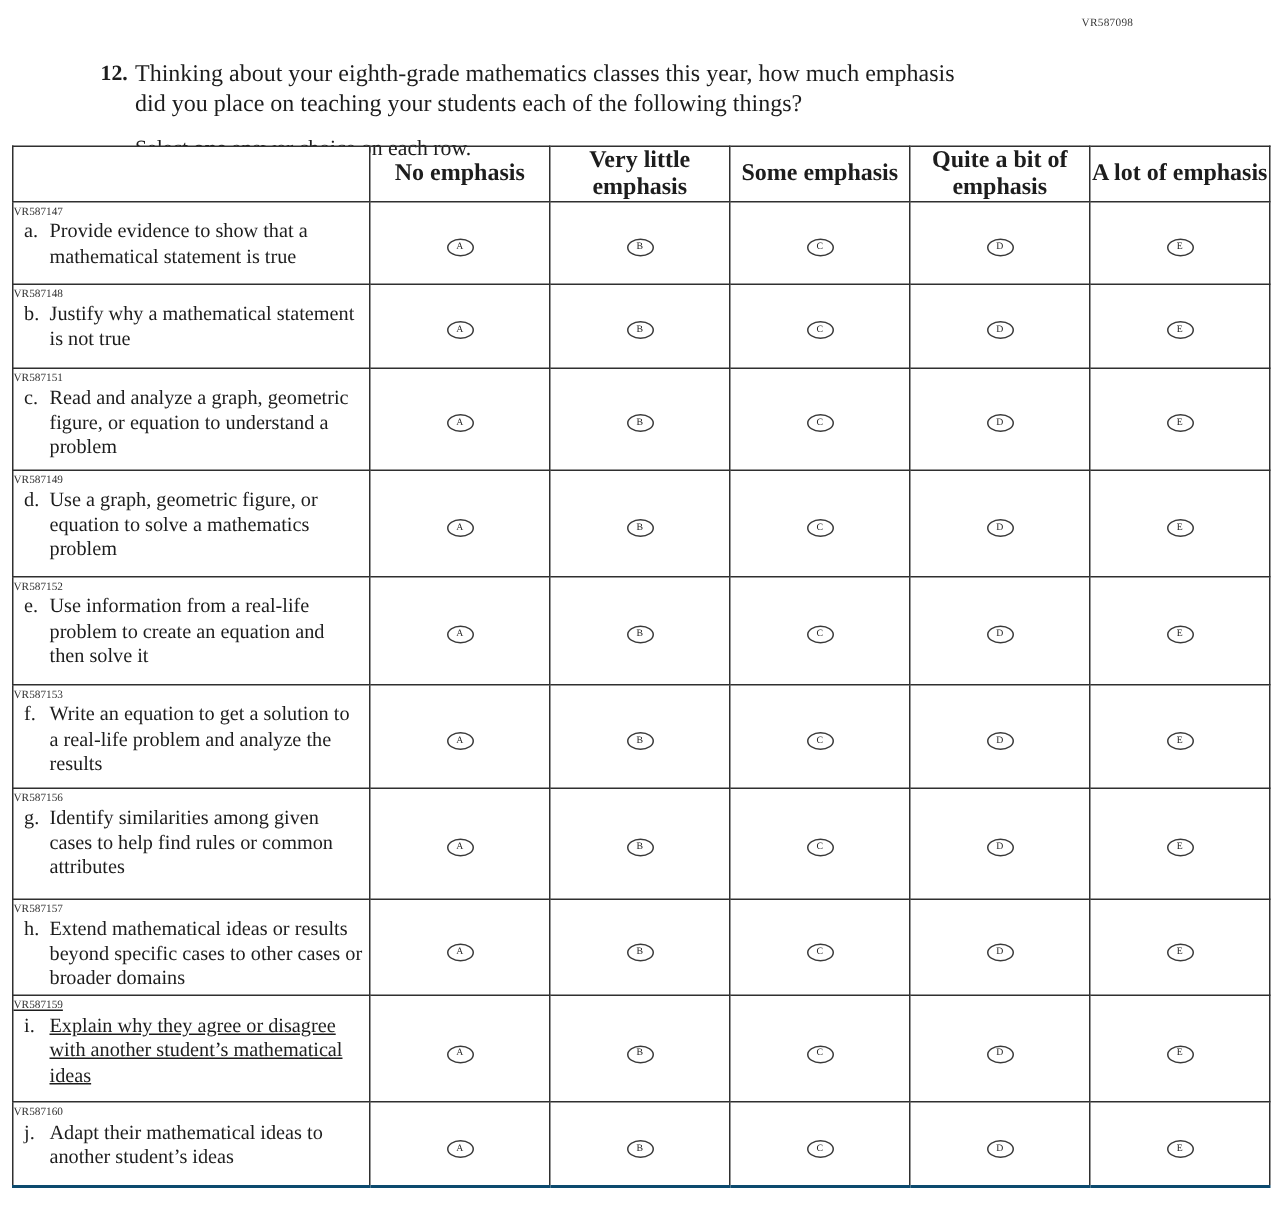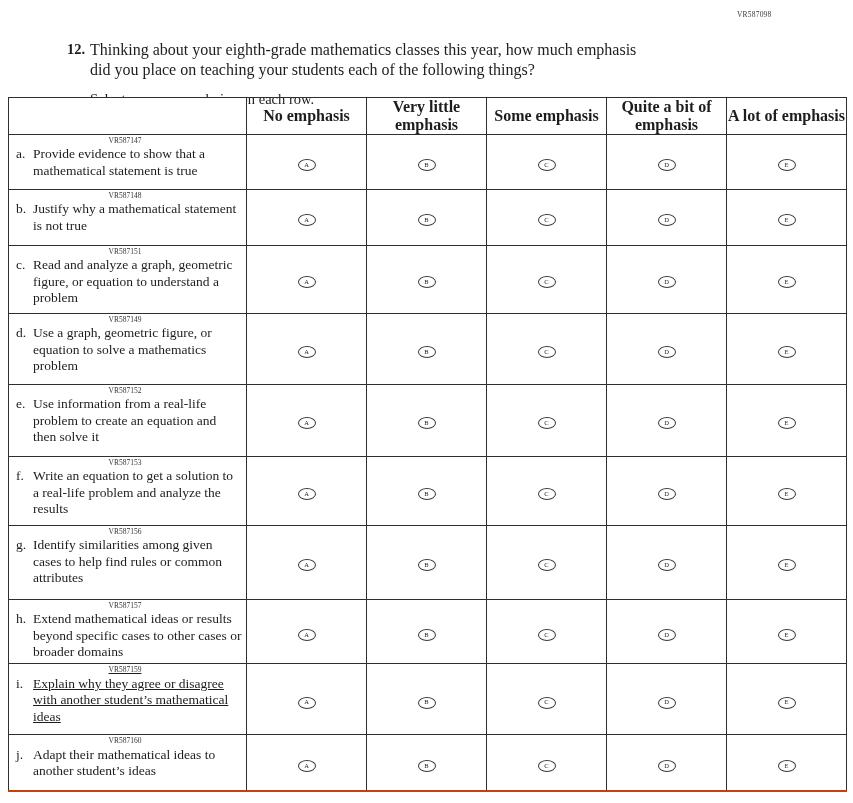--- a/index.html
+++ b/index.html
@@ -7,21 +7,21 @@
     width: 853px; height: 803px;
     background: #ffffff;
     position: relative;
     font-family: "Liberation Serif", serif;
     color: #1d1d1d;
     overflow: hidden;
   }
 
   
   .page-code {
-    position: absolute; left: 737px; top: 10px;
+    position: absolute; left: 721px; top: 10px;
     font-size: 7.5px; letter-spacing: 0.2px; color: #3a3a3a;
   }
   .question-block { position: absolute; left: 67px; top: 13px; margin-top: 27px; }
   .q-row { display: flex; }
   .q-num {
     font-weight: bold; font-size: 14.5px; line-height: 1.28;
     width: 23px; flex: 0 0 23px;
   }
   .q-text { font-size: 16px; line-height: 1.28; width: 566px; }
   .select-line {
@@ -57,26 +57,26 @@
   tbody tr:nth-child(1)  { height: 55px; }
   tbody tr:nth-child(2)  { height: 56px; }
   tbody tr:nth-child(3)  { height: 68px; }
   tbody tr:nth-child(4)  { height: 71px; }
   tbody tr:nth-child(5)  { height: 72px; }
   tbody tr:nth-child(6)  { height: 69px; }
   tbody tr:nth-child(7)  { height: 74px; }
   tbody tr:nth-child(8)  { height: 64px; }
   tbody tr:nth-child(9)  { height: 71px; text-decoration: underline; }
   tbody tr:nth-child(10) { height: 56px; }
-  tbody tr:last-child td { border-bottom: 2px solid #c2410c; }
+  tbody tr:last-child td { border-bottom: 2px solid #0c4a6e; }
 
   td.stem-cell { vertical-align: top; }
   .row-code {
     font-size: 7.5px; line-height: 1.1; color: #333333;
-    text-align: center; padding: 2px 5px 1px 0;
+    text-align: left; padding: 2px 5px 1px 0;
   }
   .row-stem {
     position: relative;
     font-size: 13.5px; line-height: 1.22;
     padding: 0 4px 3px 24px;
   }
   .row-letter { position: absolute; left: 7px; top: 0; }
 
   td.opt-cell { text-align: center; vertical-align: middle; }
   .answer-bubble {

